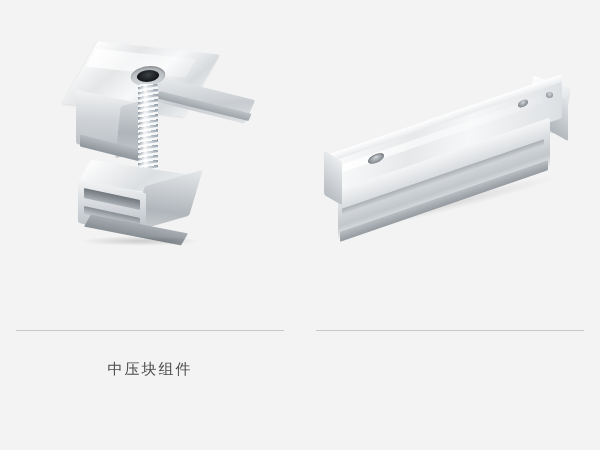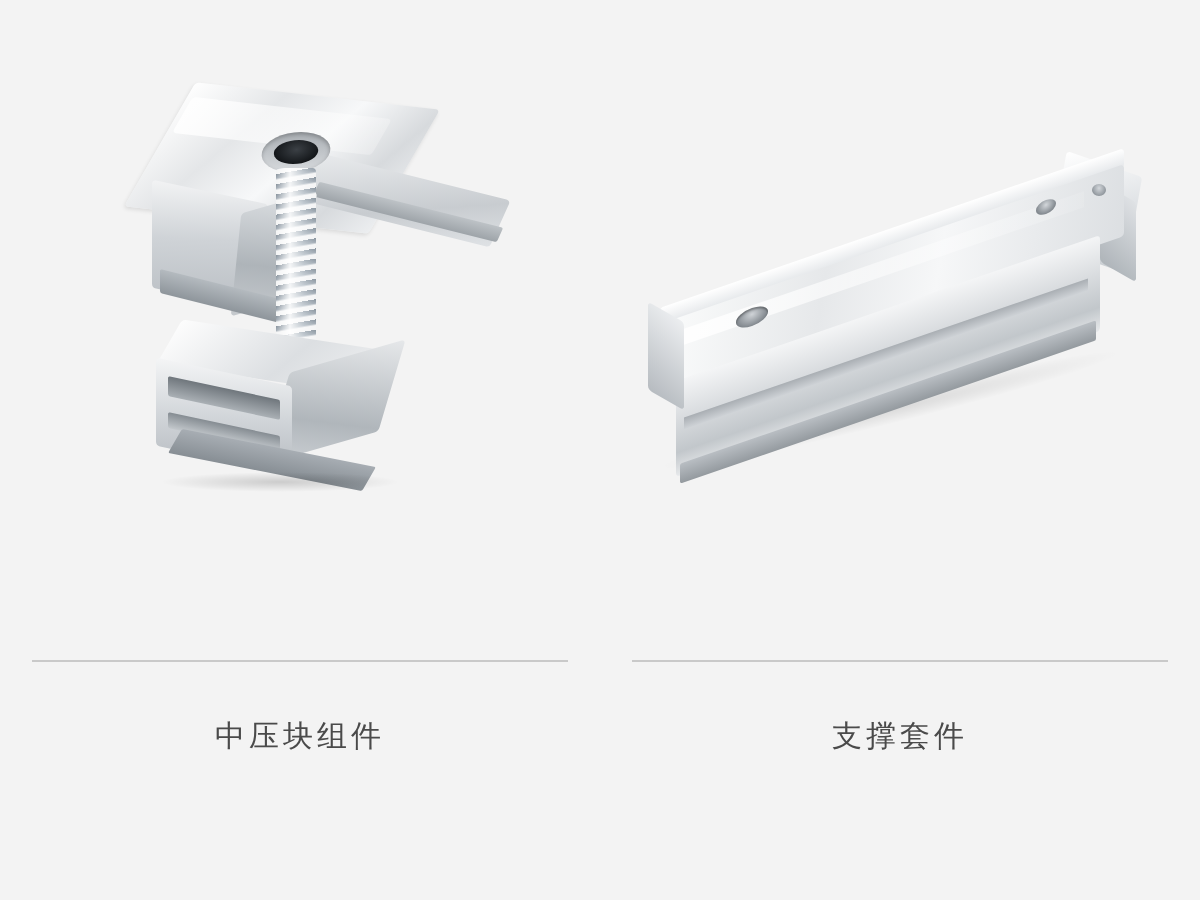--- a/index.html
+++ b/index.html
@@ -427,17 +427,16 @@
           <div class="front-face"></div>
           <div class="front-groove"></div>
           <div class="bottom-lip"></div>
           <div class="left-end"></div>
           <div class="hole-a"></div>
           <div class="hole-b"></div>
           <div class="hole-c"></div>
         </div>
       </div>
       <div class="divider"></div>
-      <div class="caption">支撑套件</div>
     </div>
 
   </div>
 </div>
 
 </body></html>

